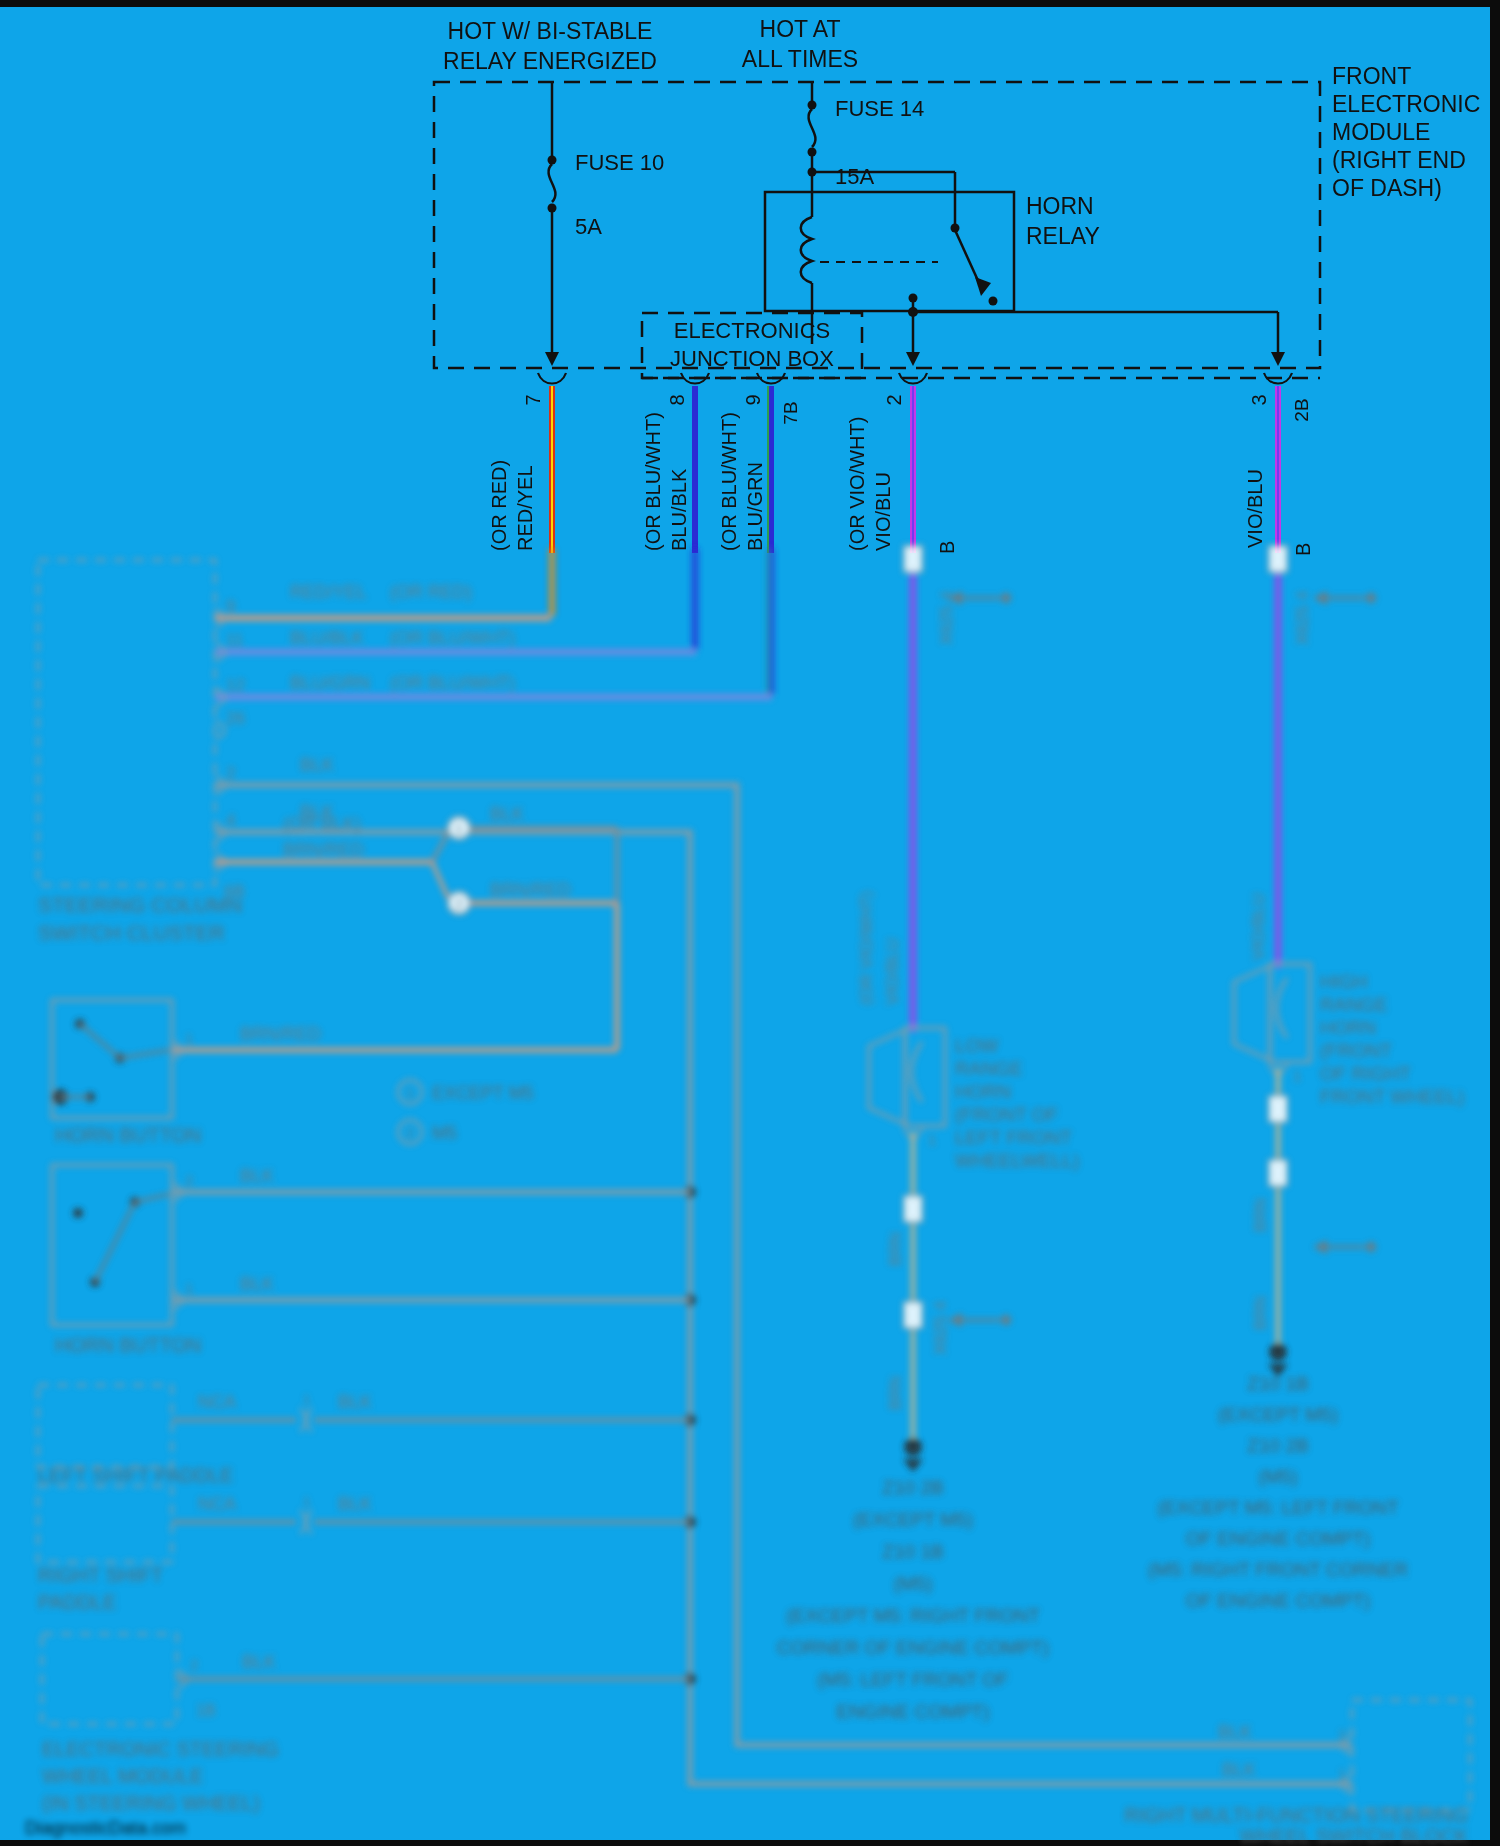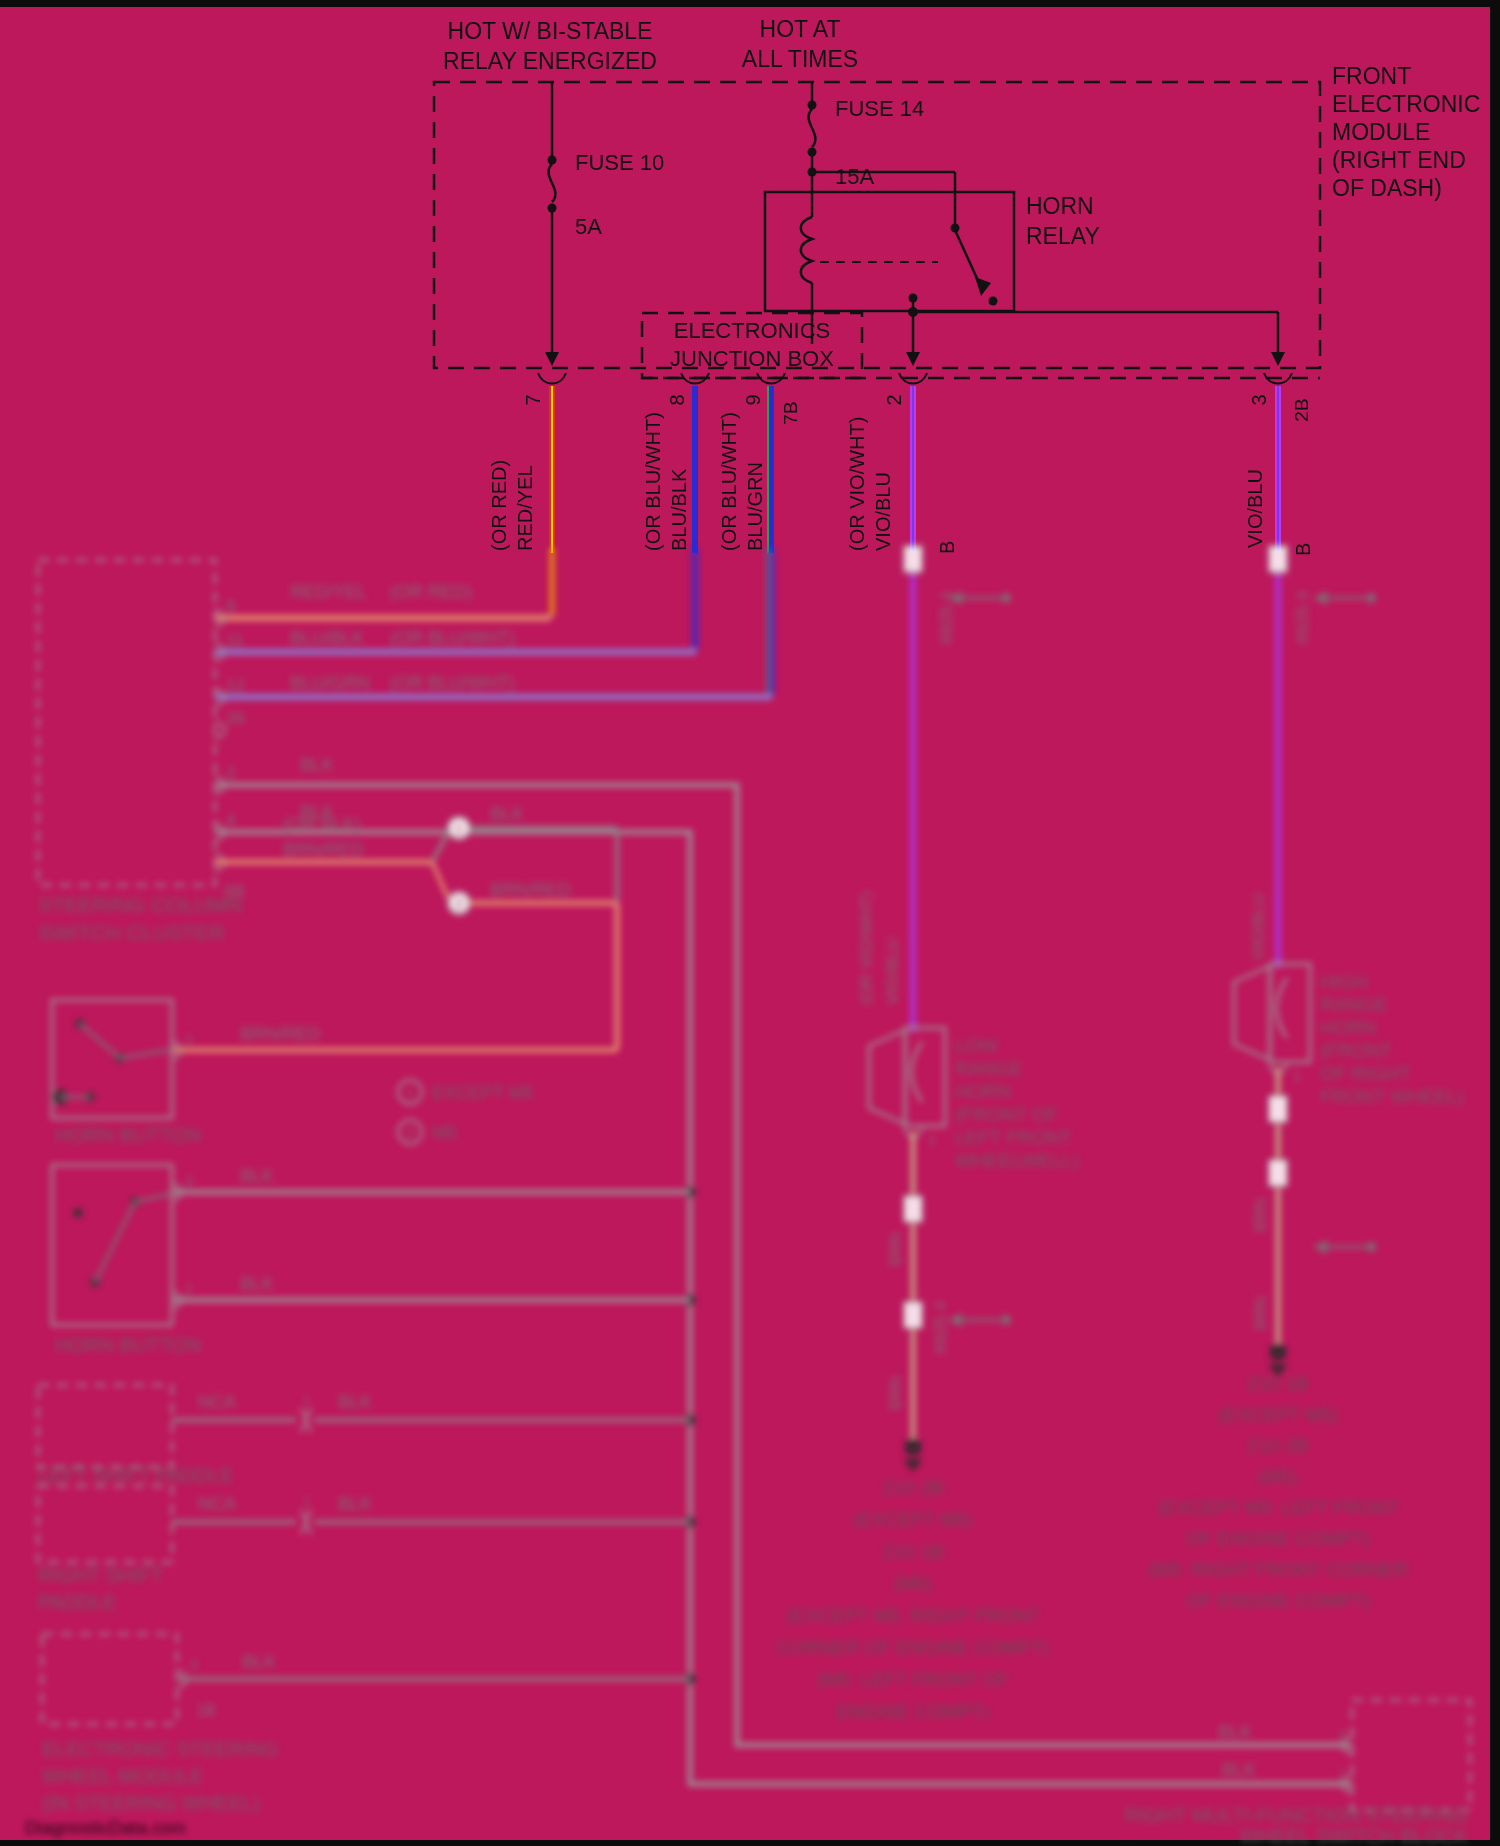--- a/index.html
+++ b/index.html
@@ -1,16 +1,16 @@
 <!DOCTYPE html>
 <html><head>
 <meta charset="utf-8">
 <style>
   html,body{margin:0;padding:0;background:#e8e8e8;}
-  #stage{position:relative;width:1500px;height:1846px;background:#be185d;overflow:hidden;}
+  #stage{position:relative;width:1500px;height:1846px;background:#0ea5e9;overflow:hidden;}
   svg{position:absolute;left:0;top:0;}
   svg text{font-family:"Liberation Sans","DejaVu Sans",sans-serif;fill:#111;}
   .t23{font-size:23px}.t22{font-size:22px}.t21{font-size:21px}.t20{font-size:20px}
   .t19{font-size:19px}.t18{font-size:18px}.t17{font-size:17px}.t16{font-size:16px}
   .t15{font-size:15px}.t14{font-size:14px}.t13{font-size:13px}
   .bl{fill:#666}.bl2{fill:#777}.bl3{fill:#555}
   .mid{text-anchor:middle}.end{text-anchor:end}
   .box{fill:none;stroke:#111;stroke-width:2.5}
   .dash{fill:none;stroke:#111;stroke-width:2.5;stroke-dasharray:16 10}
   .gdash{fill:none;stroke:#9a9a9a;stroke-width:2.5;stroke-dasharray:11 8}

